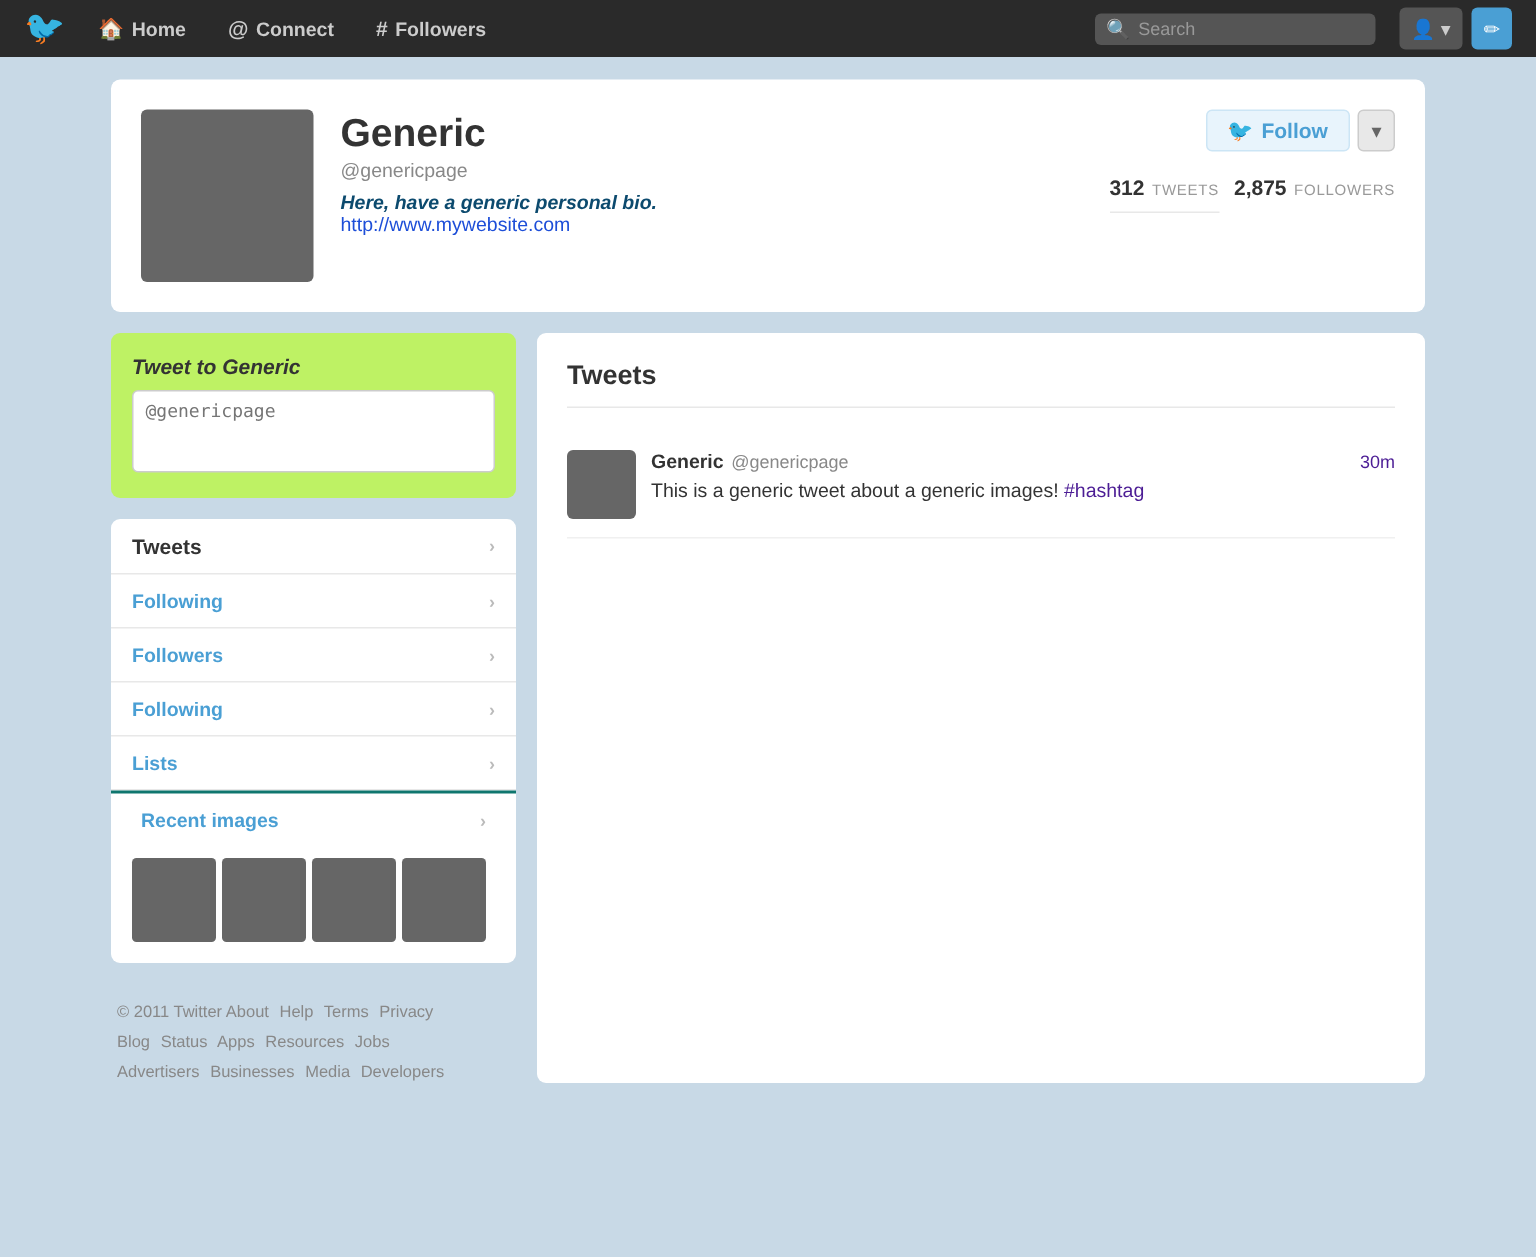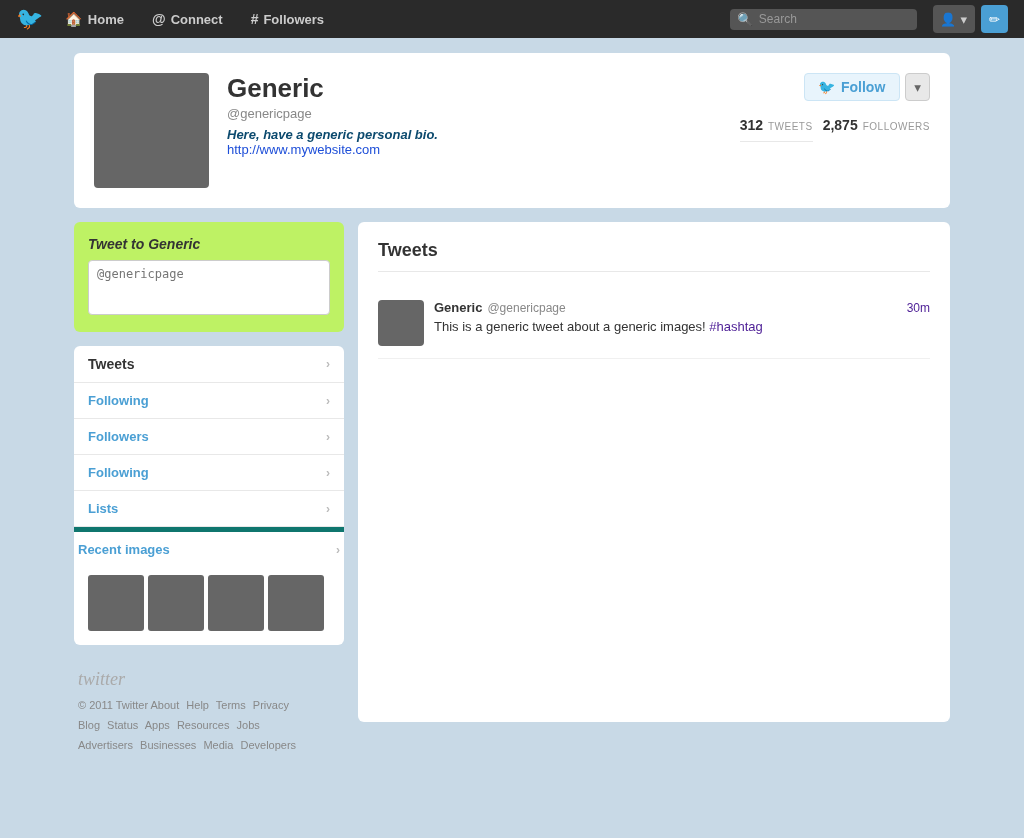--- a/index.html
+++ b/index.html
@@ -259,22 +259,22 @@
       font-weight: bold;
     }
     .sidebar-nav-item:last-of-type { border-bottom: none; }
     .chevron { color: #bbb; font-size: 12px; }
 
     
     .recent-images-header {
       display: flex;
       align-items: center;
       justify-content: space-between;
-      padding: 10px 4px;
-      border-top: 5px solid #0f766e;
+      padding: 10px 20px;
+      border-top: 2px solid #0f766e;
       color: #4a9fd4;
       font-size: 13px;
       font-weight: bold;
       cursor: pointer;
     }
     .recent-images-grid {
       display: flex;
       gap: 4px;
       padding: 8px 14px 14px;
     }
@@ -449,21 +449,20 @@
         </div>
         <div class="recent-images-grid">
           <div class="recent-image-thumb"></div>
           <div class="recent-image-thumb"></div>
           <div class="recent-image-thumb"></div>
           <div class="recent-image-thumb"></div>
         </div>
       </div>
 
       <div class="sidebar-footer">
-        <div class="footer-logo">twitter</div>
         <div class="footer-links">
           <span>© 2011 Twitter</span>
           <a> About</a>
           <a> Help</a>
           <a> Terms</a>
           <a> Privacy</a>
           <br>
           <a>Blog</a>
           <a> Status</a>
           <a> Apps</a>

